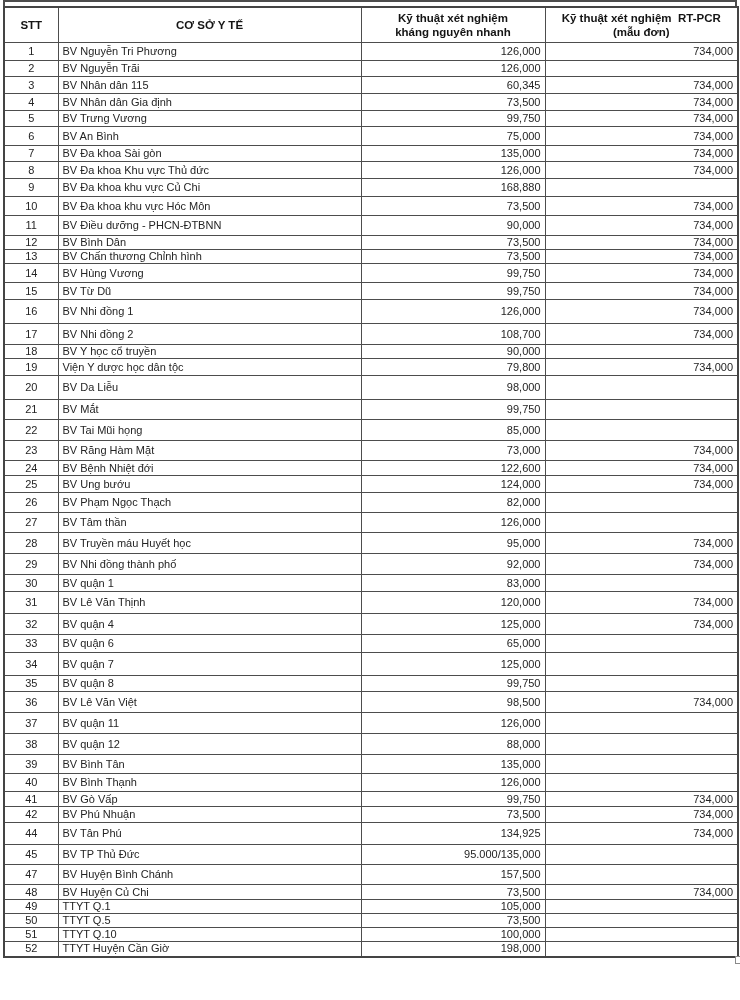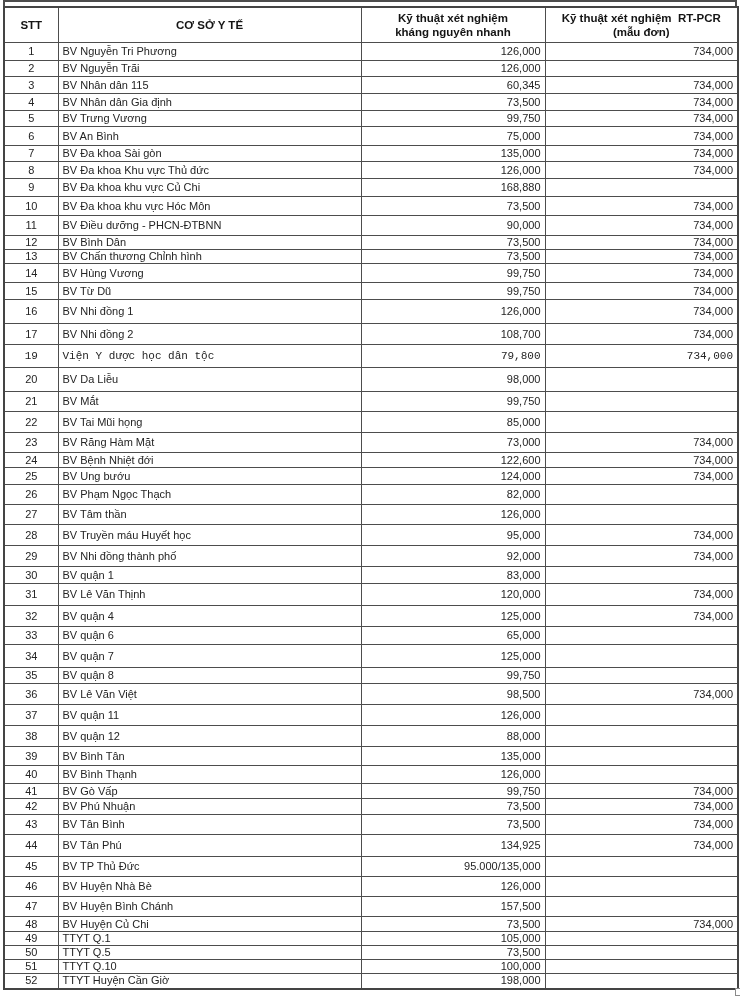--- a/index.html
+++ b/index.html
@@ -200,21 +200,27 @@
             <td class="cell-name">BV Nhi đồng 1</td>
             <td class="cell-num">126,000</td>
             <td class="cell-num">734,000</td>
           </tr>
           <tr style="height: 21px;">
             <td class="cell-stt">17</td>
             <td class="cell-name">BV Nhi đồng 2</td>
             <td class="cell-num">108,700</td>
             <td class="cell-num">734,000</td>
           </tr>
-          <tr style="height: 23px; font-family: Liberation Mono, monospace;">
+          <tr style="height: 14px;">
+            <td class="cell-stt">18</td>
+            <td class="cell-name">BV Y học cổ truyền</td>
+            <td class="cell-num">90,000</td>
+            <td class="cell-num"></td>
+          </tr>
+          <tr style="height: 17px;">
             <td class="cell-stt">19</td>
             <td class="cell-name">Viện Y dược học dân tộc</td>
             <td class="cell-num">79,800</td>
             <td class="cell-num">734,000</td>
           </tr>
           <tr style="height: 24px;">
             <td class="cell-stt">20</td>
             <td class="cell-name">BV Da Liễu</td>
             <td class="cell-num">98,000</td>
             <td class="cell-num"></td>
@@ -344,42 +350,30 @@
             <td class="cell-name">BV Gò Vấp</td>
             <td class="cell-num">99,750</td>
             <td class="cell-num">734,000</td>
           </tr>
           <tr style="height: 16px;">
             <td class="cell-stt">42</td>
             <td class="cell-name">BV Phú Nhuận</td>
             <td class="cell-num">73,500</td>
             <td class="cell-num">734,000</td>
           </tr>
-          <tr style="height: 20px;">
-            <td class="cell-stt">43</td>
-            <td class="cell-name">BV Tân Bình</td>
-            <td class="cell-num">73,500</td>
-            <td class="cell-num">734,000</td>
-          </tr>
           <tr style="height: 22px;">
             <td class="cell-stt">44</td>
             <td class="cell-name">BV Tân Phú</td>
             <td class="cell-num">134,925</td>
             <td class="cell-num">734,000</td>
           </tr>
           <tr style="height: 20px;">
             <td class="cell-stt">45</td>
             <td class="cell-name">BV TP Thủ Đức</td>
             <td class="cell-num">95.000/135,000</td>
-            <td class="cell-num"></td>
-          </tr>
-          <tr style="height: 20px;">
-            <td class="cell-stt">46</td>
-            <td class="cell-name">BV Huyện Nhà Bè</td>
-            <td class="cell-num">126,000</td>
             <td class="cell-num"></td>
           </tr>
           <tr style="height: 20px;">
             <td class="cell-stt">47</td>
             <td class="cell-name">BV Huyện Bình Chánh</td>
             <td class="cell-num">157,500</td>
             <td class="cell-num"></td>
           </tr>
           <tr style="height: 15px;">
             <td class="cell-stt">48</td>

